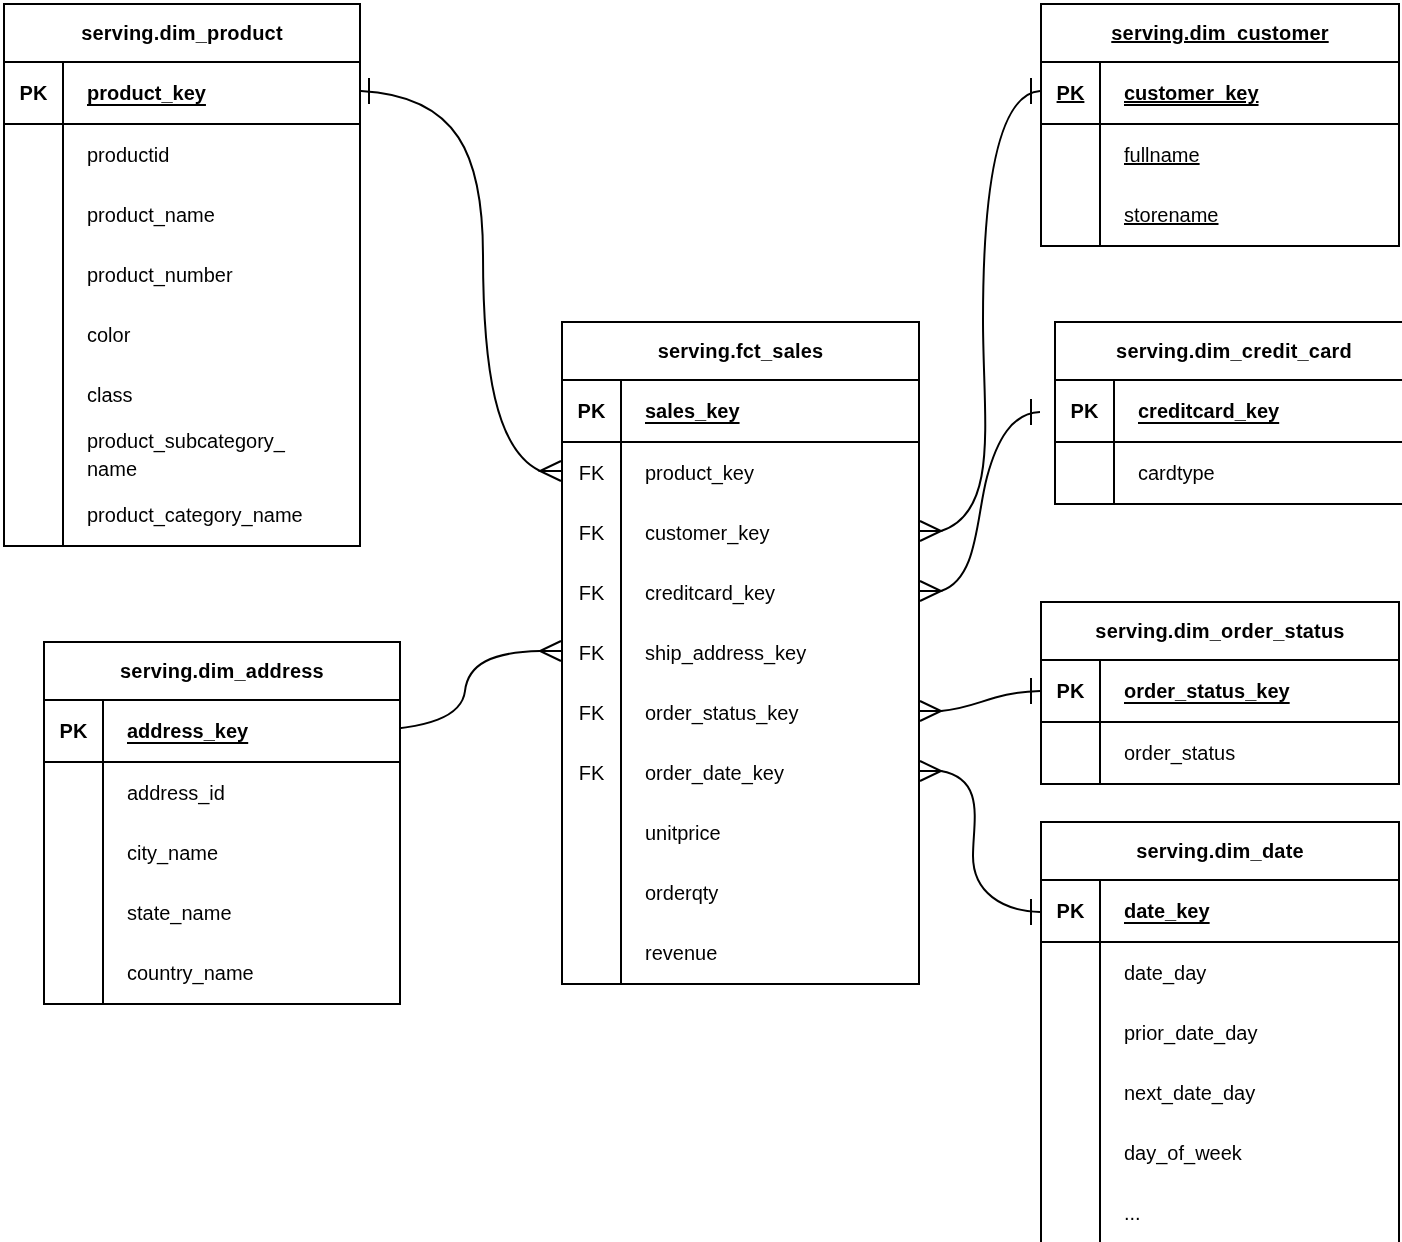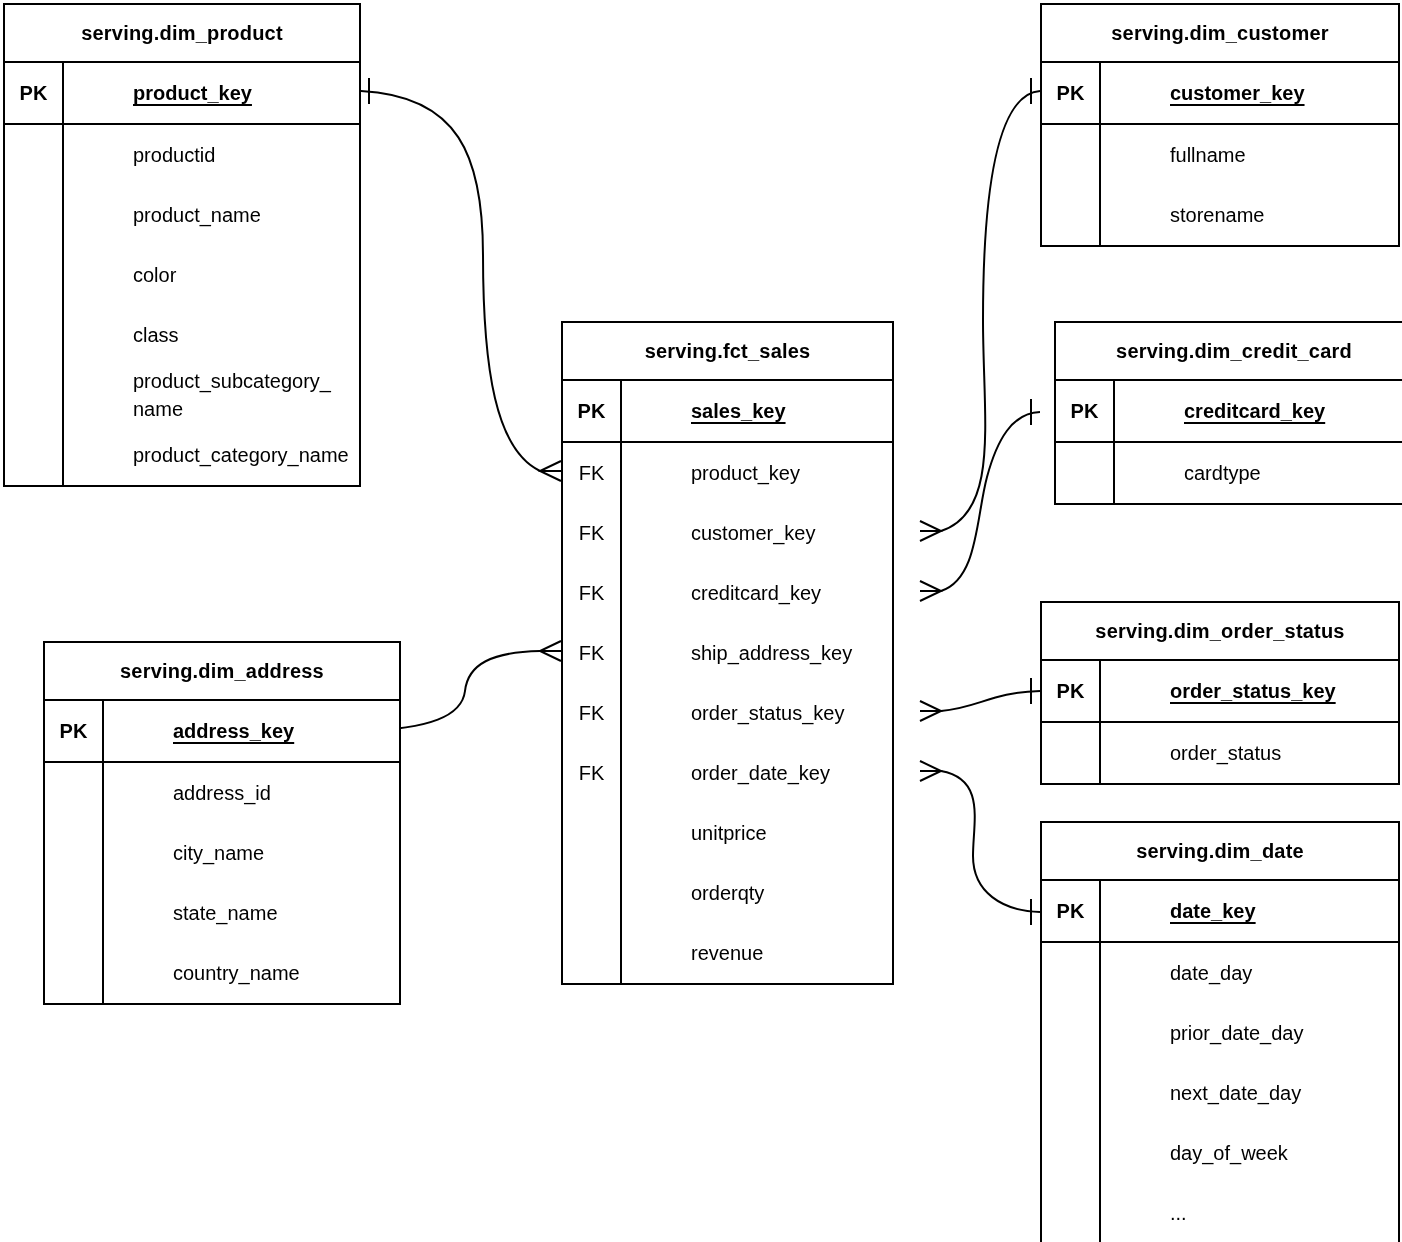--- a/index.html
+++ b/index.html
@@ -21,21 +21,21 @@
   .entity-title {
     height: 56px;
     display: flex;
     align-items: center;
     justify-content: center;
     font-weight: 700;
     font-size: 20px;
     border-bottom: 2px solid #000000;
     letter-spacing: 0.2px;
   }
-  .row { display: flex; height: 60px; gap: 46px; }
+  .row { display: flex; height: 60px; }
   .row.pk-row { border-bottom: 2px solid #000000; }
   .kcell {
     flex: 0 0 57px;
     width: 57px;
     border-right: 2px solid #000000;
     display: flex;
     align-items: center;
     justify-content: center;
     font-size: 20px;
   }
@@ -54,22 +54,22 @@
     text-decoration-thickness: 2px;
     text-underline-offset: 4px;
   }
   .wrap-tight {
     max-width: 202px;
     overflow-wrap: break-word;
     word-break: break-word;
   }
   
   .e-dim-product      { left: 3px;    top: 3px;   width: 358px; }
-  .e-dim-customer     { left: 1040px; top: 3px;   width: 360px; }
-  .e-fct-sales        { left: 561px;  top: 321px; width: 333px; }
+  .e-dim-customer     { left: 1040px; top: 3px;   width: 360px; text-decoration: underline; }
+  .e-fct-sales        { left: 561px;  top: 321px; width: 359px; }
   .e-dim-credit-card  { left: 1040px; top: 321px; width: 360px; margin-left: 14px; }
   .e-dim-order-status { left: 1040px; top: 601px; width: 360px; }
   .e-dim-date         { left: 1040px; top: 821px; width: 360px; }
   .e-dim-address      { left: 3px;    top: 641px; width: 358px; margin-left: 40px; }
   svg.rel-overlay {
     position: absolute;
     left: 0; top: 0;
     width: 1402px; height: 1242px;
     pointer-events: none;
   }
@@ -133,20 +133,26 @@
       </div>
     <div class="row">
         <div class="kcell"></div>
         <div class="ncell">
           <span>product_name</span>
         </div>
       </div>
     <div class="row">
         <div class="kcell"></div>
         <div class="ncell">
+          <span>product_number</span>
+        </div>
+      </div>
+    <div class="row">
+        <div class="kcell"></div>
+        <div class="ncell">
           <span>color</span>
         </div>
       </div>
     <div class="row">
         <div class="kcell"></div>
         <div class="ncell">
           <span>class</span>
         </div>
       </div>
     <div class="row">

